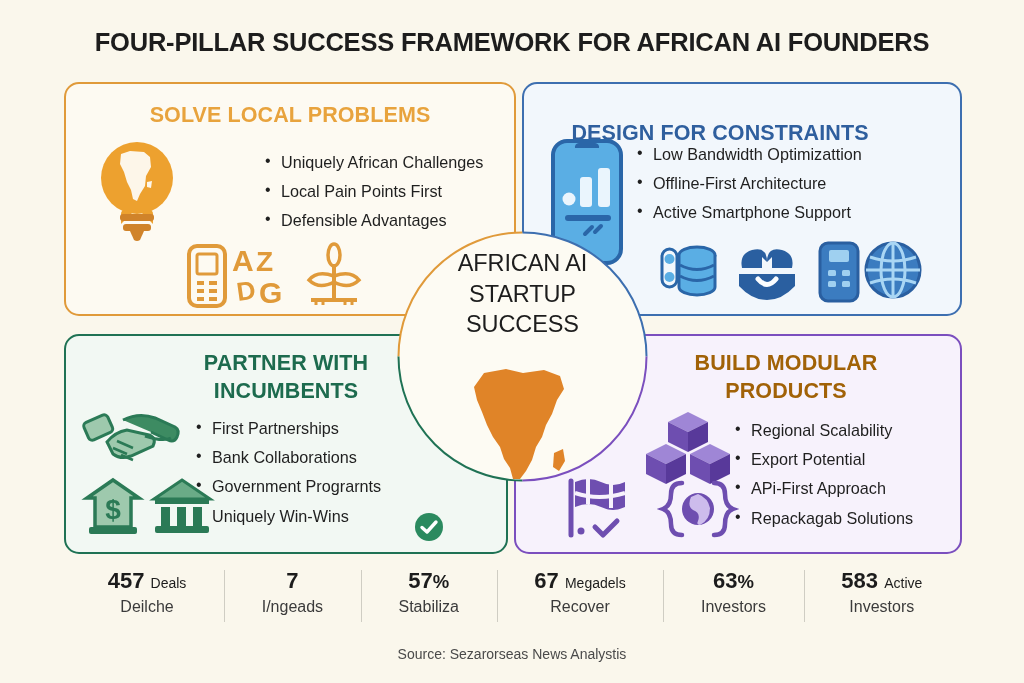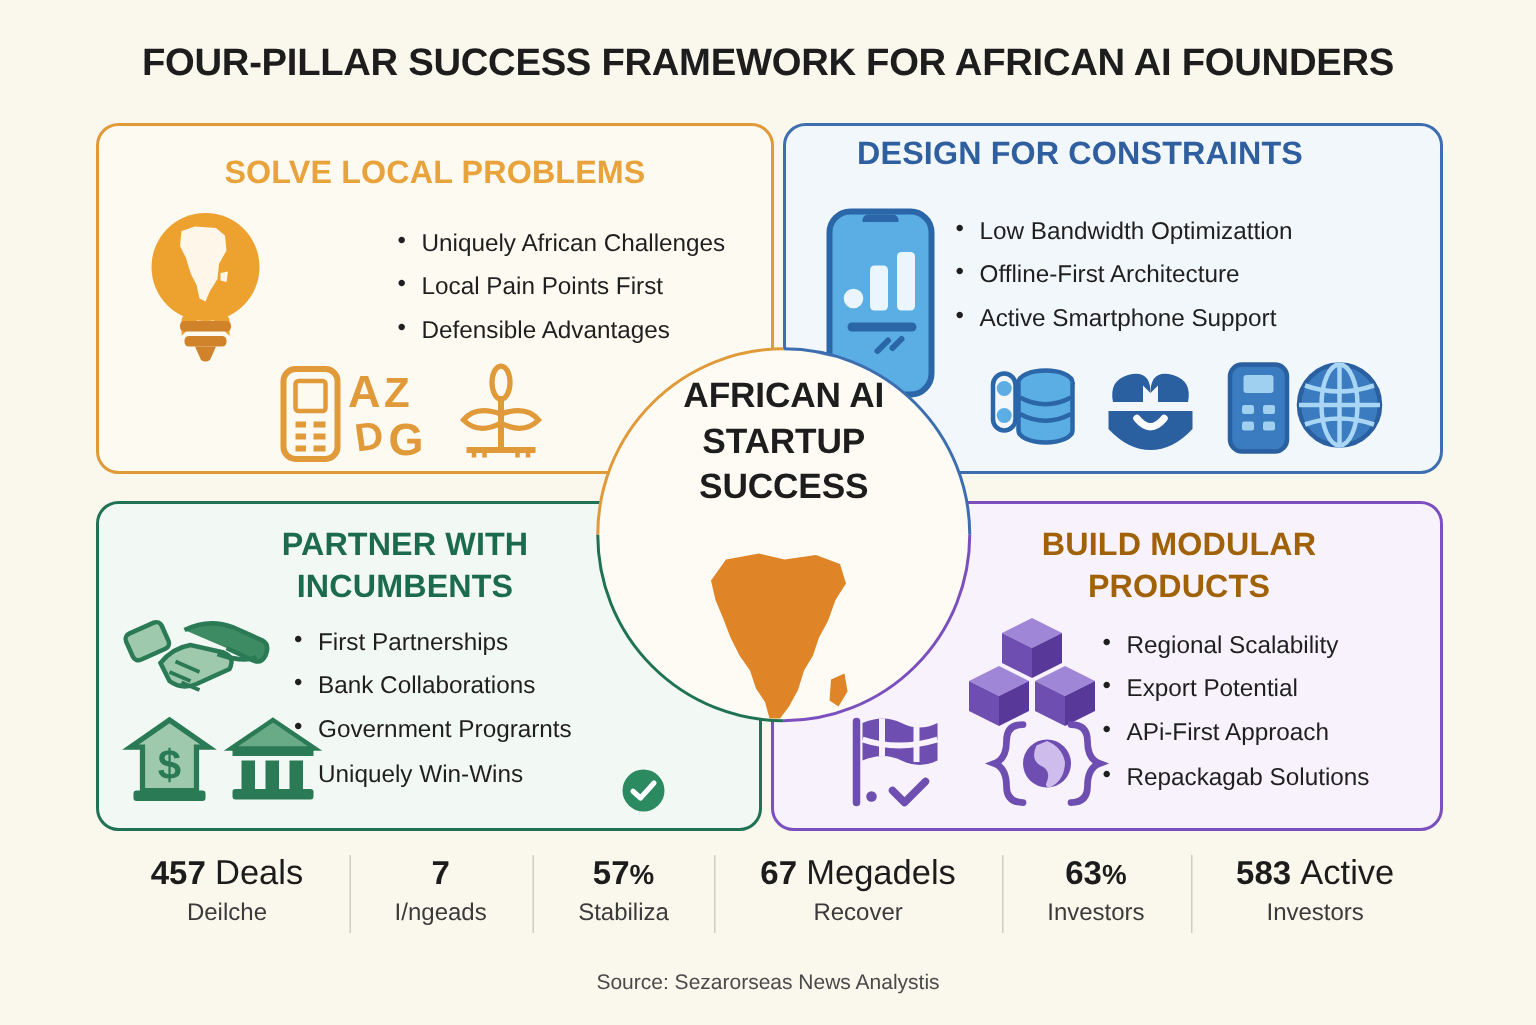--- a/index.html
+++ b/index.html
@@ -82,21 +82,21 @@
     width: 247px; height: 247px;
     border-radius: 50%;
     background: #fdfbf3;
     z-index: 6;
   }
   #center-title {
     position: absolute;
     left: 399px; top: 248px; width: 247px;
     text-align: center;
     font-size: 23.5px;
-    font-weight: bold;
+    font-weight: normal;
     color: #1d1d1d;
     line-height: 1.30;
     letter-spacing: -0.1px;
     z-index: 8;
   }
   #center-africa {
     position: absolute;
     left: 460px; top: 367px;
     width: 126px; height: 128px;
     z-index: 8;
@@ -120,21 +120,21 @@
     content: "";
     position: absolute; left: 0; top: 2px;
     width: 1px; height: 52px;
     background: #cfcdc3;
   }
   .stat-value {
     font-size: 22px; font-weight: bold; color: #1c1c1c;
     white-space: nowrap; line-height: 1.2;
   }
   .stat-value .unit { font-weight: bold; font-size: 18.5px; }
-  .stat-value .lbl  { font-weight: normal; font-size: 23px; }
+  .stat-value .lbl  { font-weight: normal; font-size: 14px; }
   .stat-label {
     margin-top: 4px;
     font-size: 16px; color: #3b3b3b; white-space: nowrap;
   }
   #source {
     position: absolute;
     left: 0; top: 646px; width: 1024px;
     text-align: center;
     font-size: 14px;
     color: #4a4a4a;
@@ -200,21 +200,21 @@
       <path d="M31 58 L31 22" stroke="#e09a3a" stroke-width="4" fill="none"></path>
       <ellipse cx="31" cy="13" rx="6" ry="11" fill="none" stroke="#e09a3a" stroke-width="3.5"></ellipse>
       <path d="M31 34 Q14 28 6 38 Q16 48 31 40 Z" fill="none" stroke="#e09a3a" stroke-width="3.5"></path>
       <path d="M31 34 Q48 28 56 38 Q46 48 31 40 Z" fill="none" stroke="#e09a3a" stroke-width="3.5"></path>
       <path d="M8 58 L54 58" stroke="#e09a3a" stroke-width="4"></path>
       <path d="M13 58 L13 63 M20 58 L20 63 M42 58 L42 63 M49 58 L49 63" stroke="#e09a3a" stroke-width="3"></path>
     </svg>
   </div>
 
   <div class="panel" id="panel-design"></div>
-  <div class="panel-head" id="head-design" style="left:522px; top:88px; width:396px;">DESIGN FOR CONSTRAINTS</div>
+  <div class="panel-head" id="head-design" style="left:522px; top:119px; width:396px;">DESIGN FOR CONSTRAINTS</div>
 
   <ul class="bullets" id="bul-design" style="left:637px; top:146px;">
     <li>Low Bandwidth Optimizattion</li>
     <li>Offline-First Architecture</li>
     <li>Active Smartphone Support</li>
   </ul>
 
   <div class="icon" style="left:549px; top:137px; z-index:3;">
     <svg width="78" height="130" viewBox="0 0 78 130">
       <rect x="4" y="4" width="68" height="122" rx="14" fill="#5aaee4" stroke="#2a66a8" stroke-width="4"></rect>
@@ -262,21 +262,21 @@
     <svg width="60" height="60" viewBox="0 0 60 60">
       <circle cx="30" cy="30" r="27" fill="#3b7cc0" stroke="#2a5fa0" stroke-width="3"></circle>
       <ellipse cx="30" cy="30" rx="12" ry="27" fill="none" stroke="#a9d6f4" stroke-width="3"></ellipse>
       <path d="M3 30 h54" stroke="#a9d6f4" stroke-width="3"></path>
       <path d="M7 17 q23 8 46 0 M7 43 q23 -8 46 0" fill="none" stroke="#a9d6f4" stroke-width="3"></path>
       <path d="M30 3 v54" stroke="#a9d6f4" stroke-width="3"></path>
     </svg>
   </div>
 
   <div class="panel" id="panel-partner"></div>
-  <div class="panel-head" id="head-partner" style="left:48px; top:349px; width:444px;">
+  <div class="panel-head" id="head-partner" style="left:64px; top:349px; width:444px;">
     <div>PARTNER WITH</div>
     <div>INCUMBENTS</div>
   </div>
 
   <ul class="bullets" id="bul-partner" style="left:196px; top:420px;">
     <li>First Partnerships</li>
     <li>Bank Collaborations</li>
     <li>Government Prograrnts</li>
     <li>Uniquely Win-Wins</li>
   </ul>

